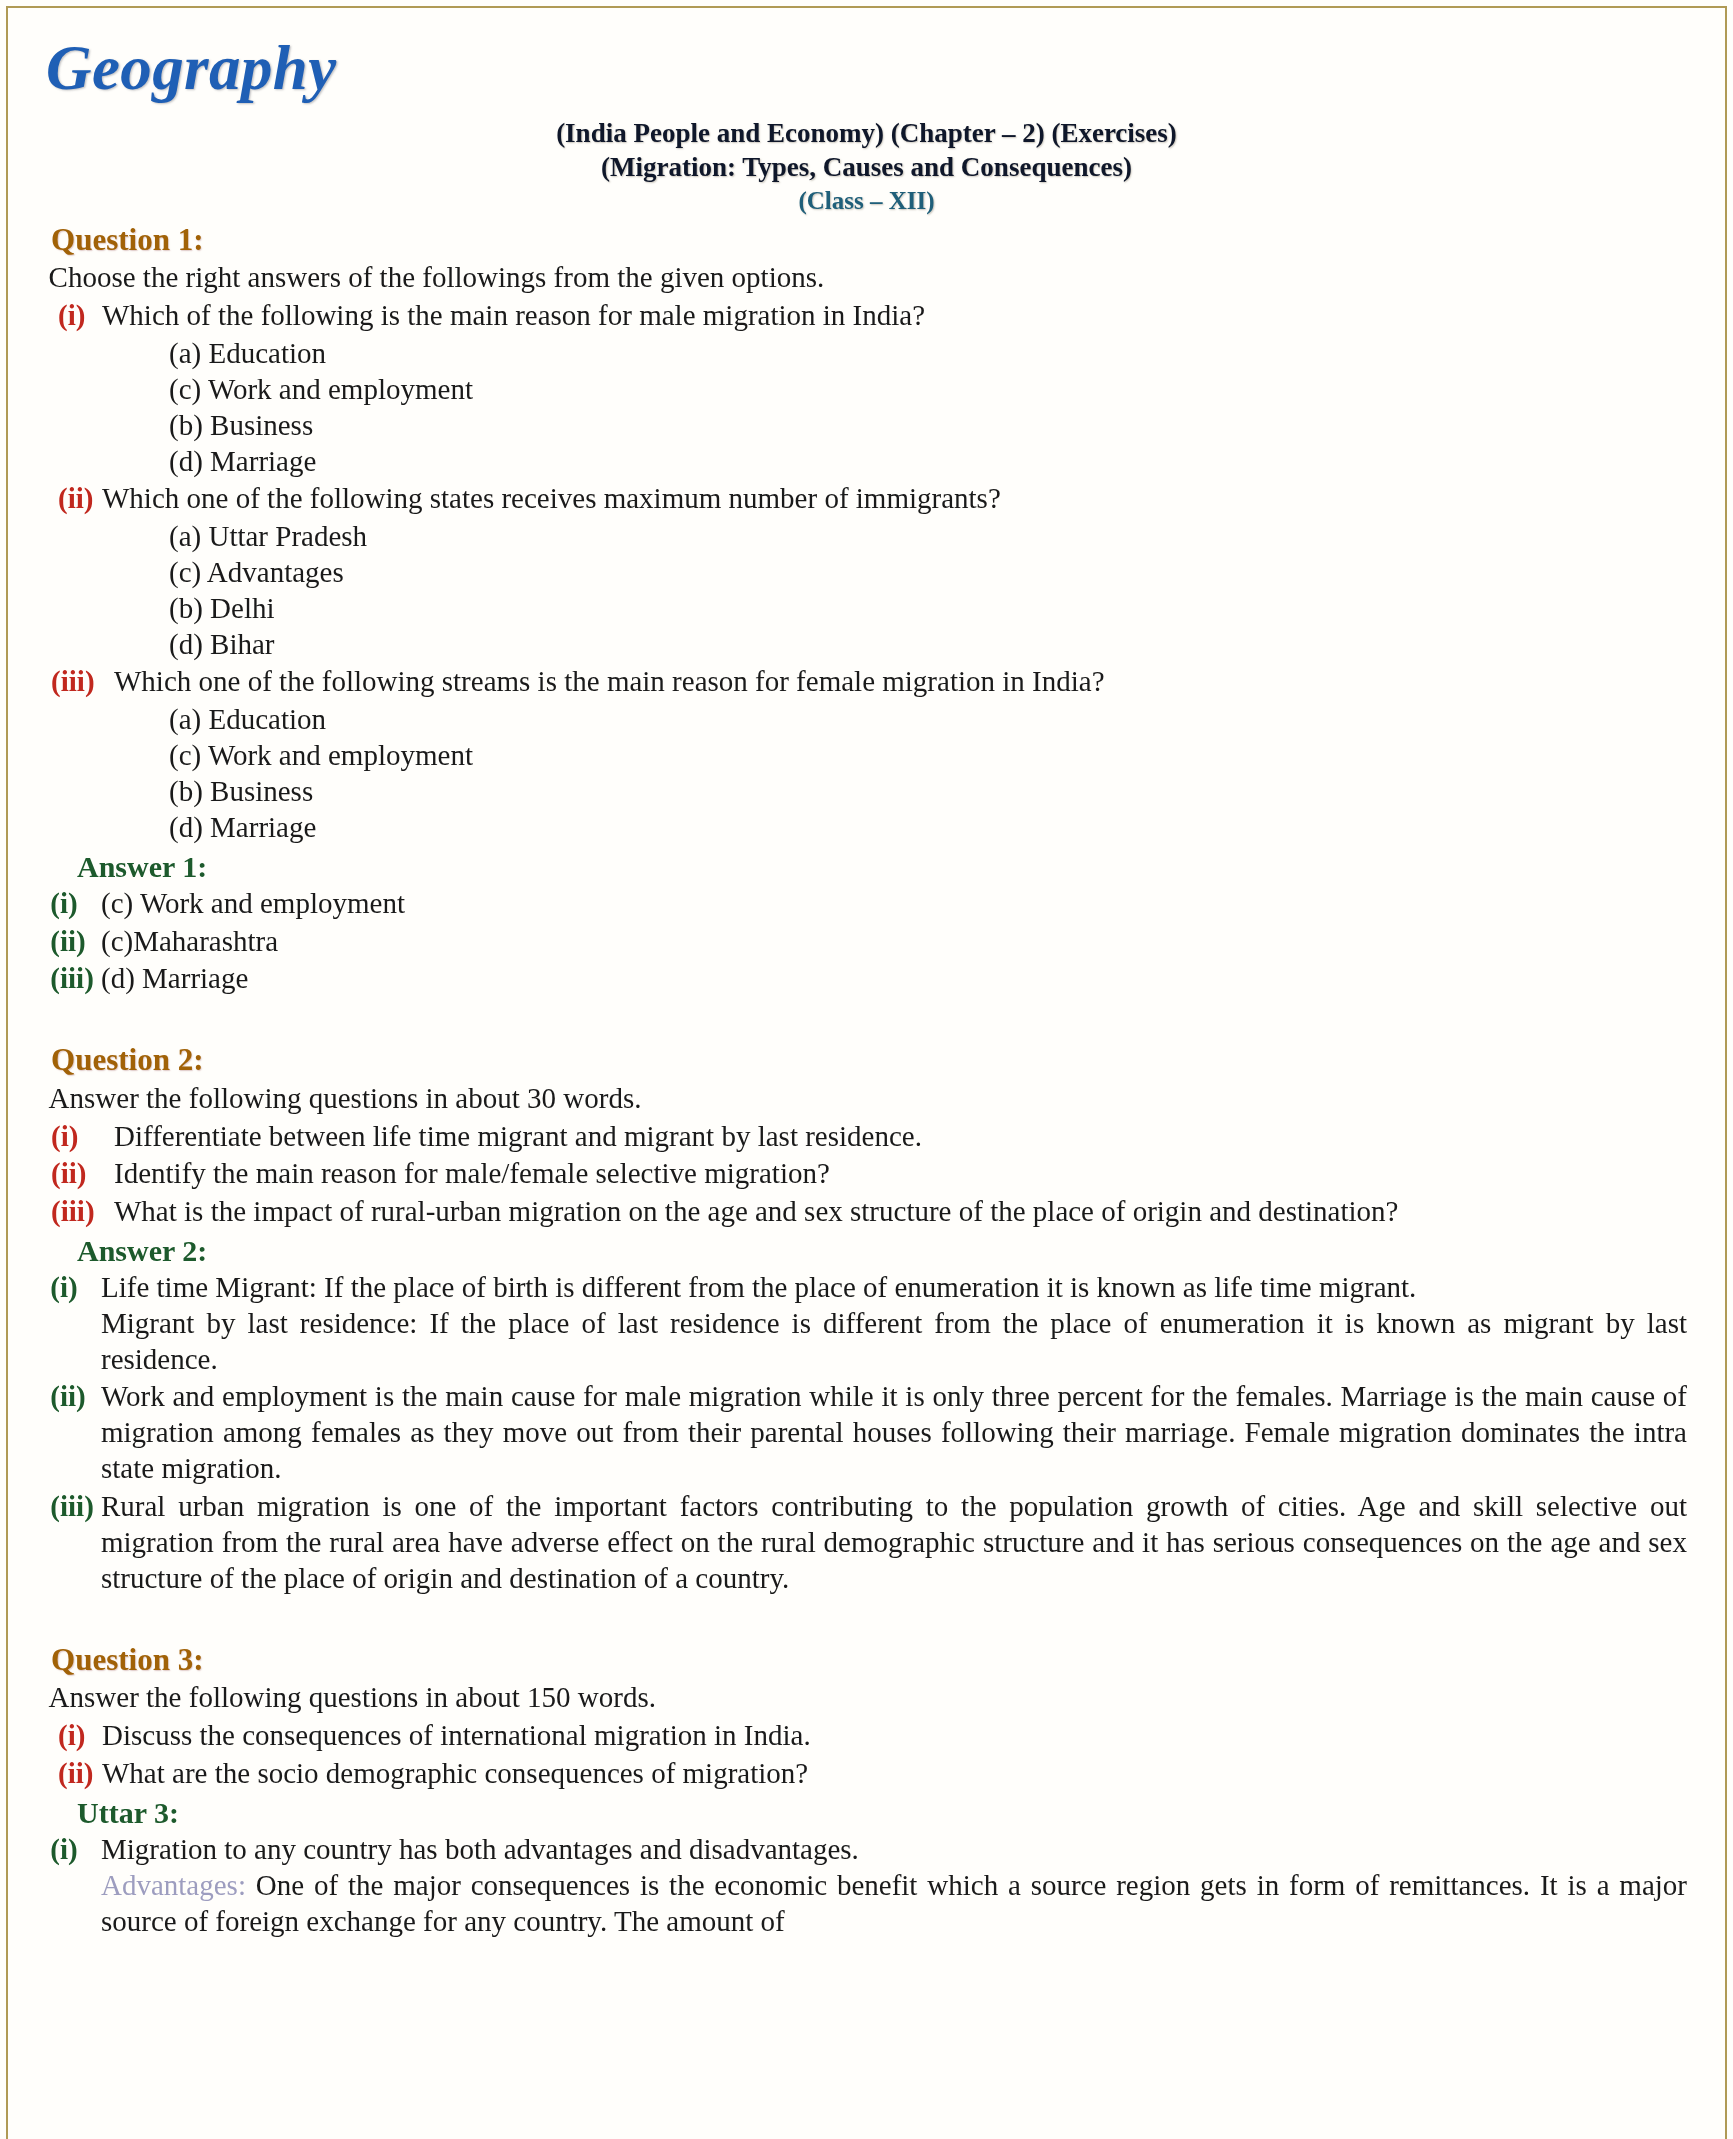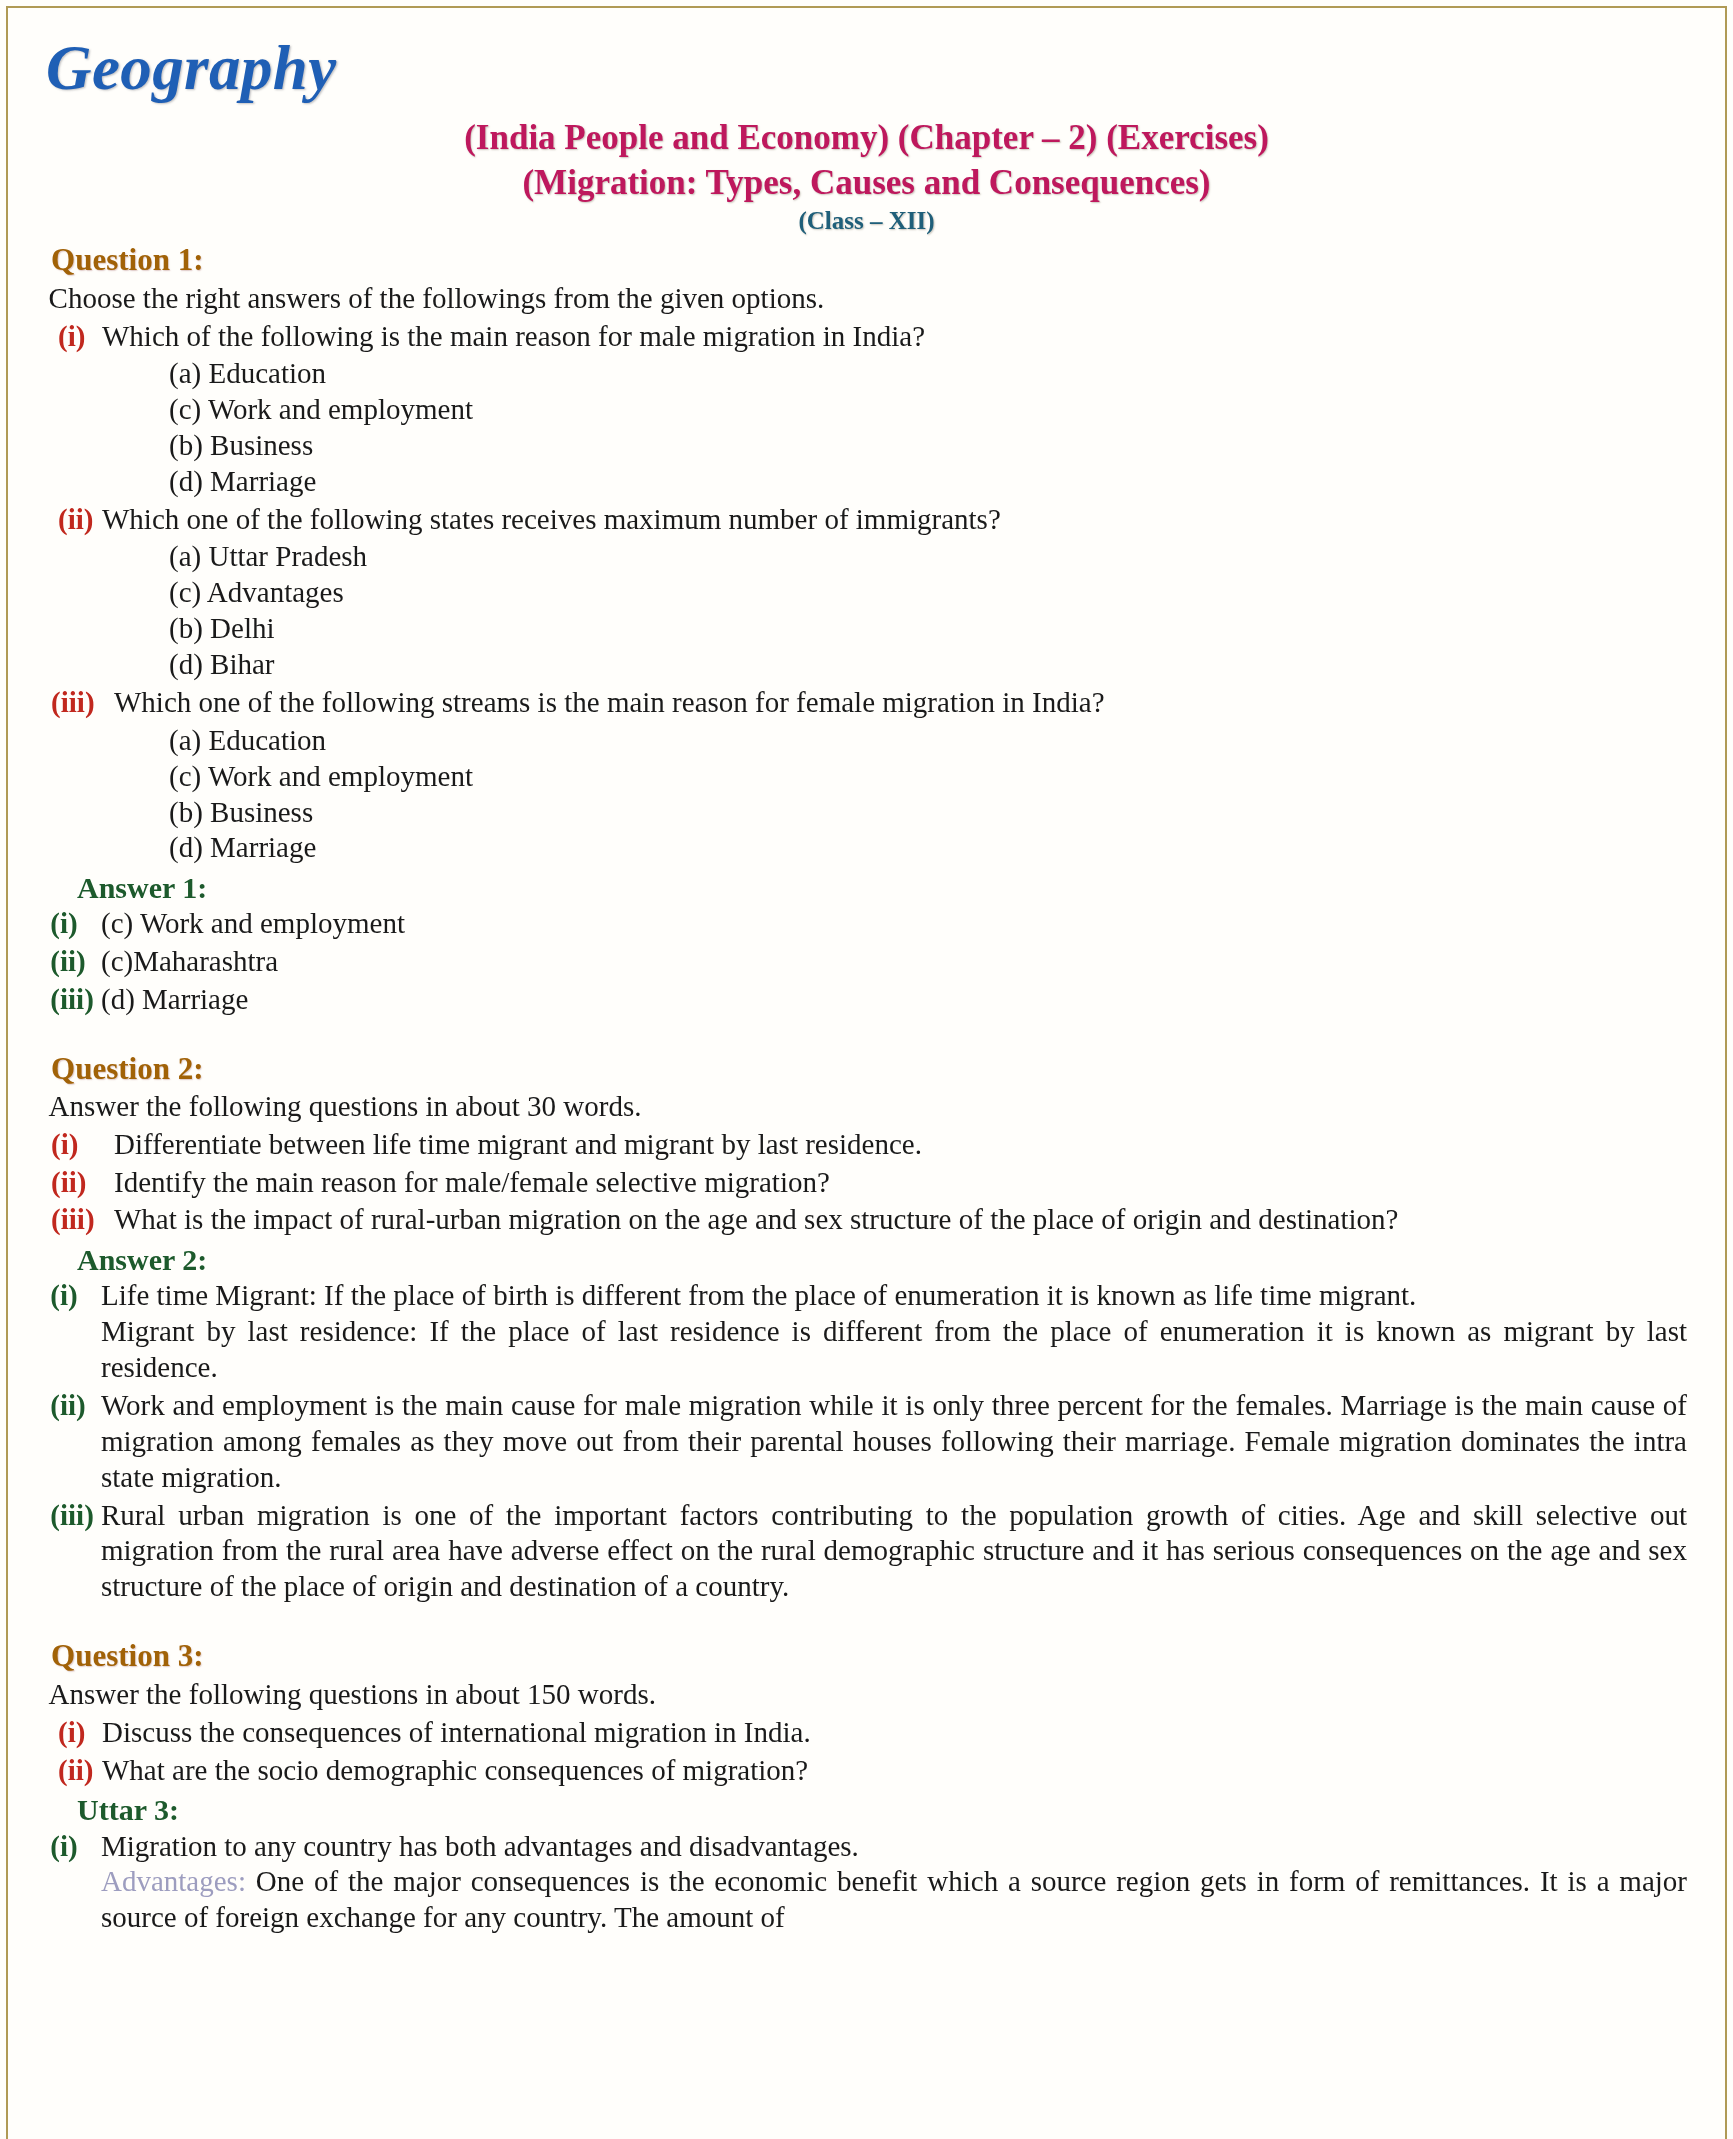--- a/index.html
+++ b/index.html
@@ -47,42 +47,42 @@
     margin: 13px 0 14.6px 0;
     text-shadow: 1.3px 1.3px 2.1px rgba(80,80,90,0.35);
   }
   .subtitle-block {
     text-align: center;
     margin-bottom: 4.3px;
   }
   .subtitle {
     font-family: "Liberation Serif", "DejaVu Serif", serif;
     font-weight: bold;
-    font-size: 35px;
+    font-size: 27px;
     line-height: 1.28;
-    color: #be185d;
+    color: #0f172a;
     text-shadow: 0.9px 0.9px 1.7px rgba(120,110,90,0.4);
   }
   .subtitle.class-line {
     font-size: 25px;
     color: #1f5f7a;
     line-height: 1.3;
   }
 
   
   .q-heading {
     font-family: "Liberation Serif", "DejaVu Serif", serif;
     font-weight: bold;
     font-size: 31px;
     color: #a16207;
     margin: 0 0 2.6px 0;
     padding-left: 5.1px;
     text-shadow: 0.9px 0.9px 1.3px rgba(160,100,100,0.35);
   }
-  .q-heading.spaced { margin-top: 33px; font-family: Liberation Serif, serif; }
+  .q-heading.spaced { margin-top: 45px; font-family: Liberation Serif, serif; }
 
   .a-heading {
     font-family: "Liberation Serif", "DejaVu Serif", serif;
     font-weight: bold;
     font-size: 30px;
     color: #1d5a2c;
     margin: 4.3px 0 1.7px 0;
     padding-left: 31px;
   }
 

